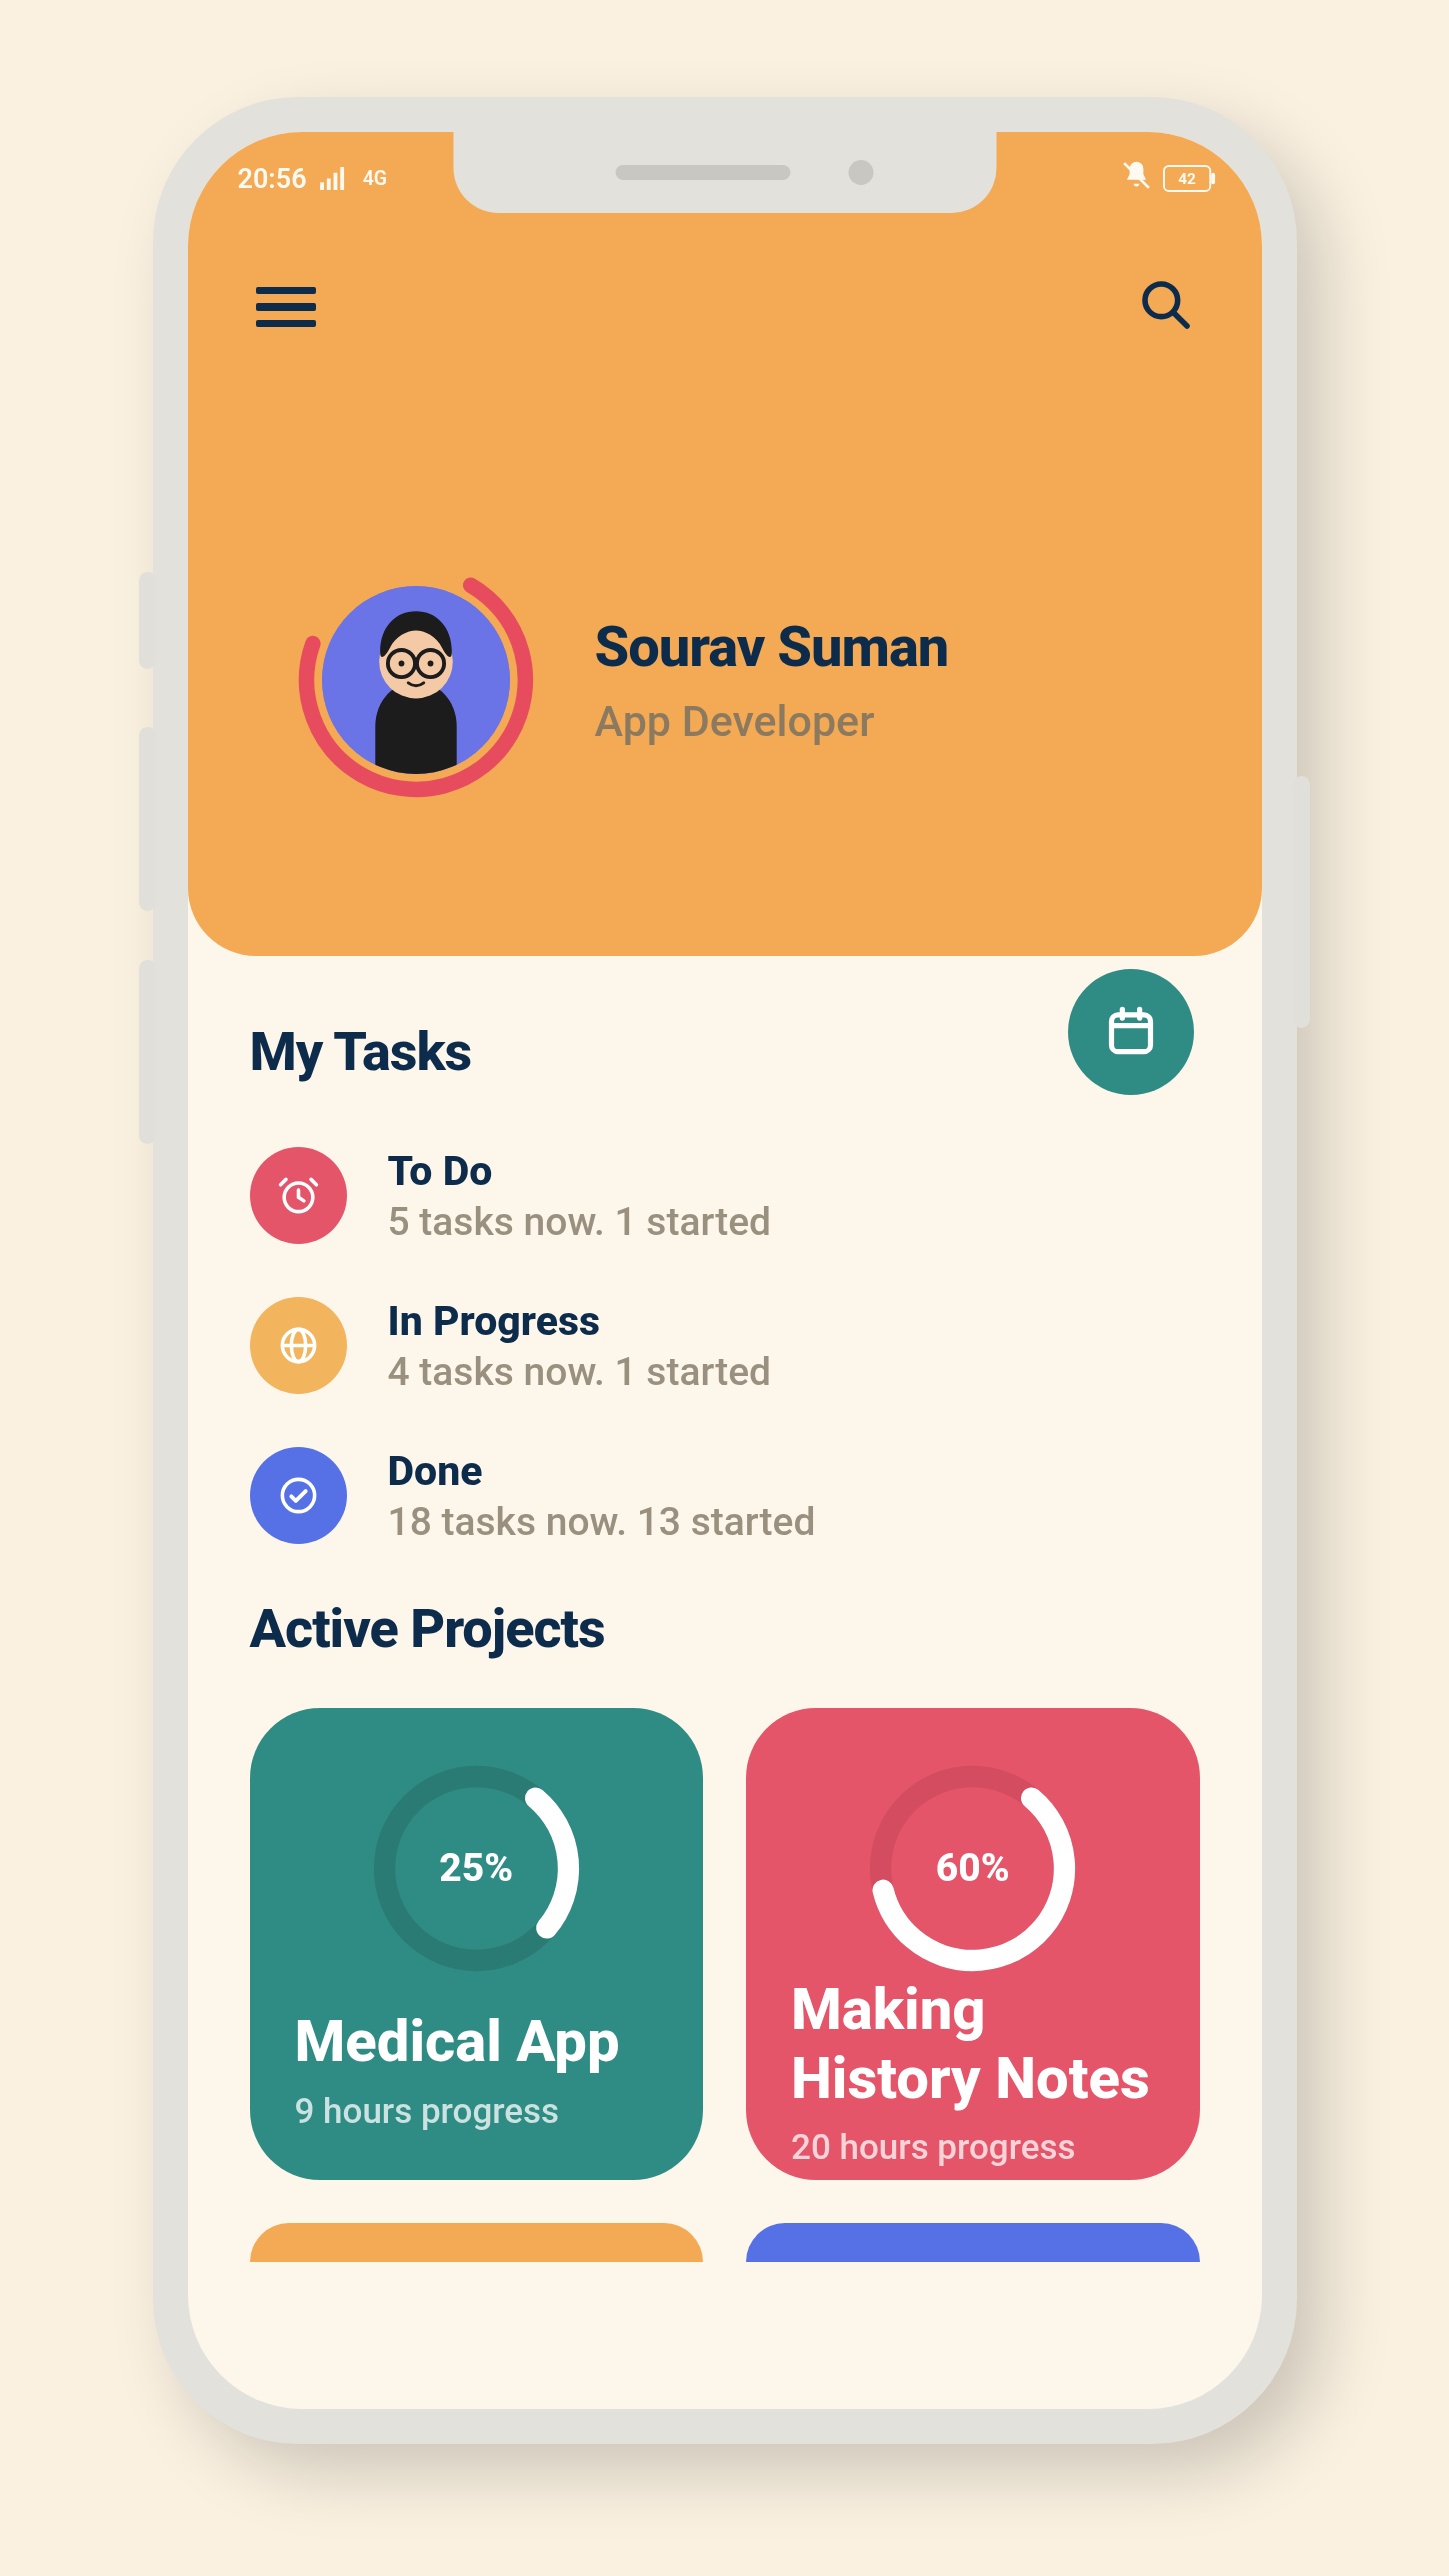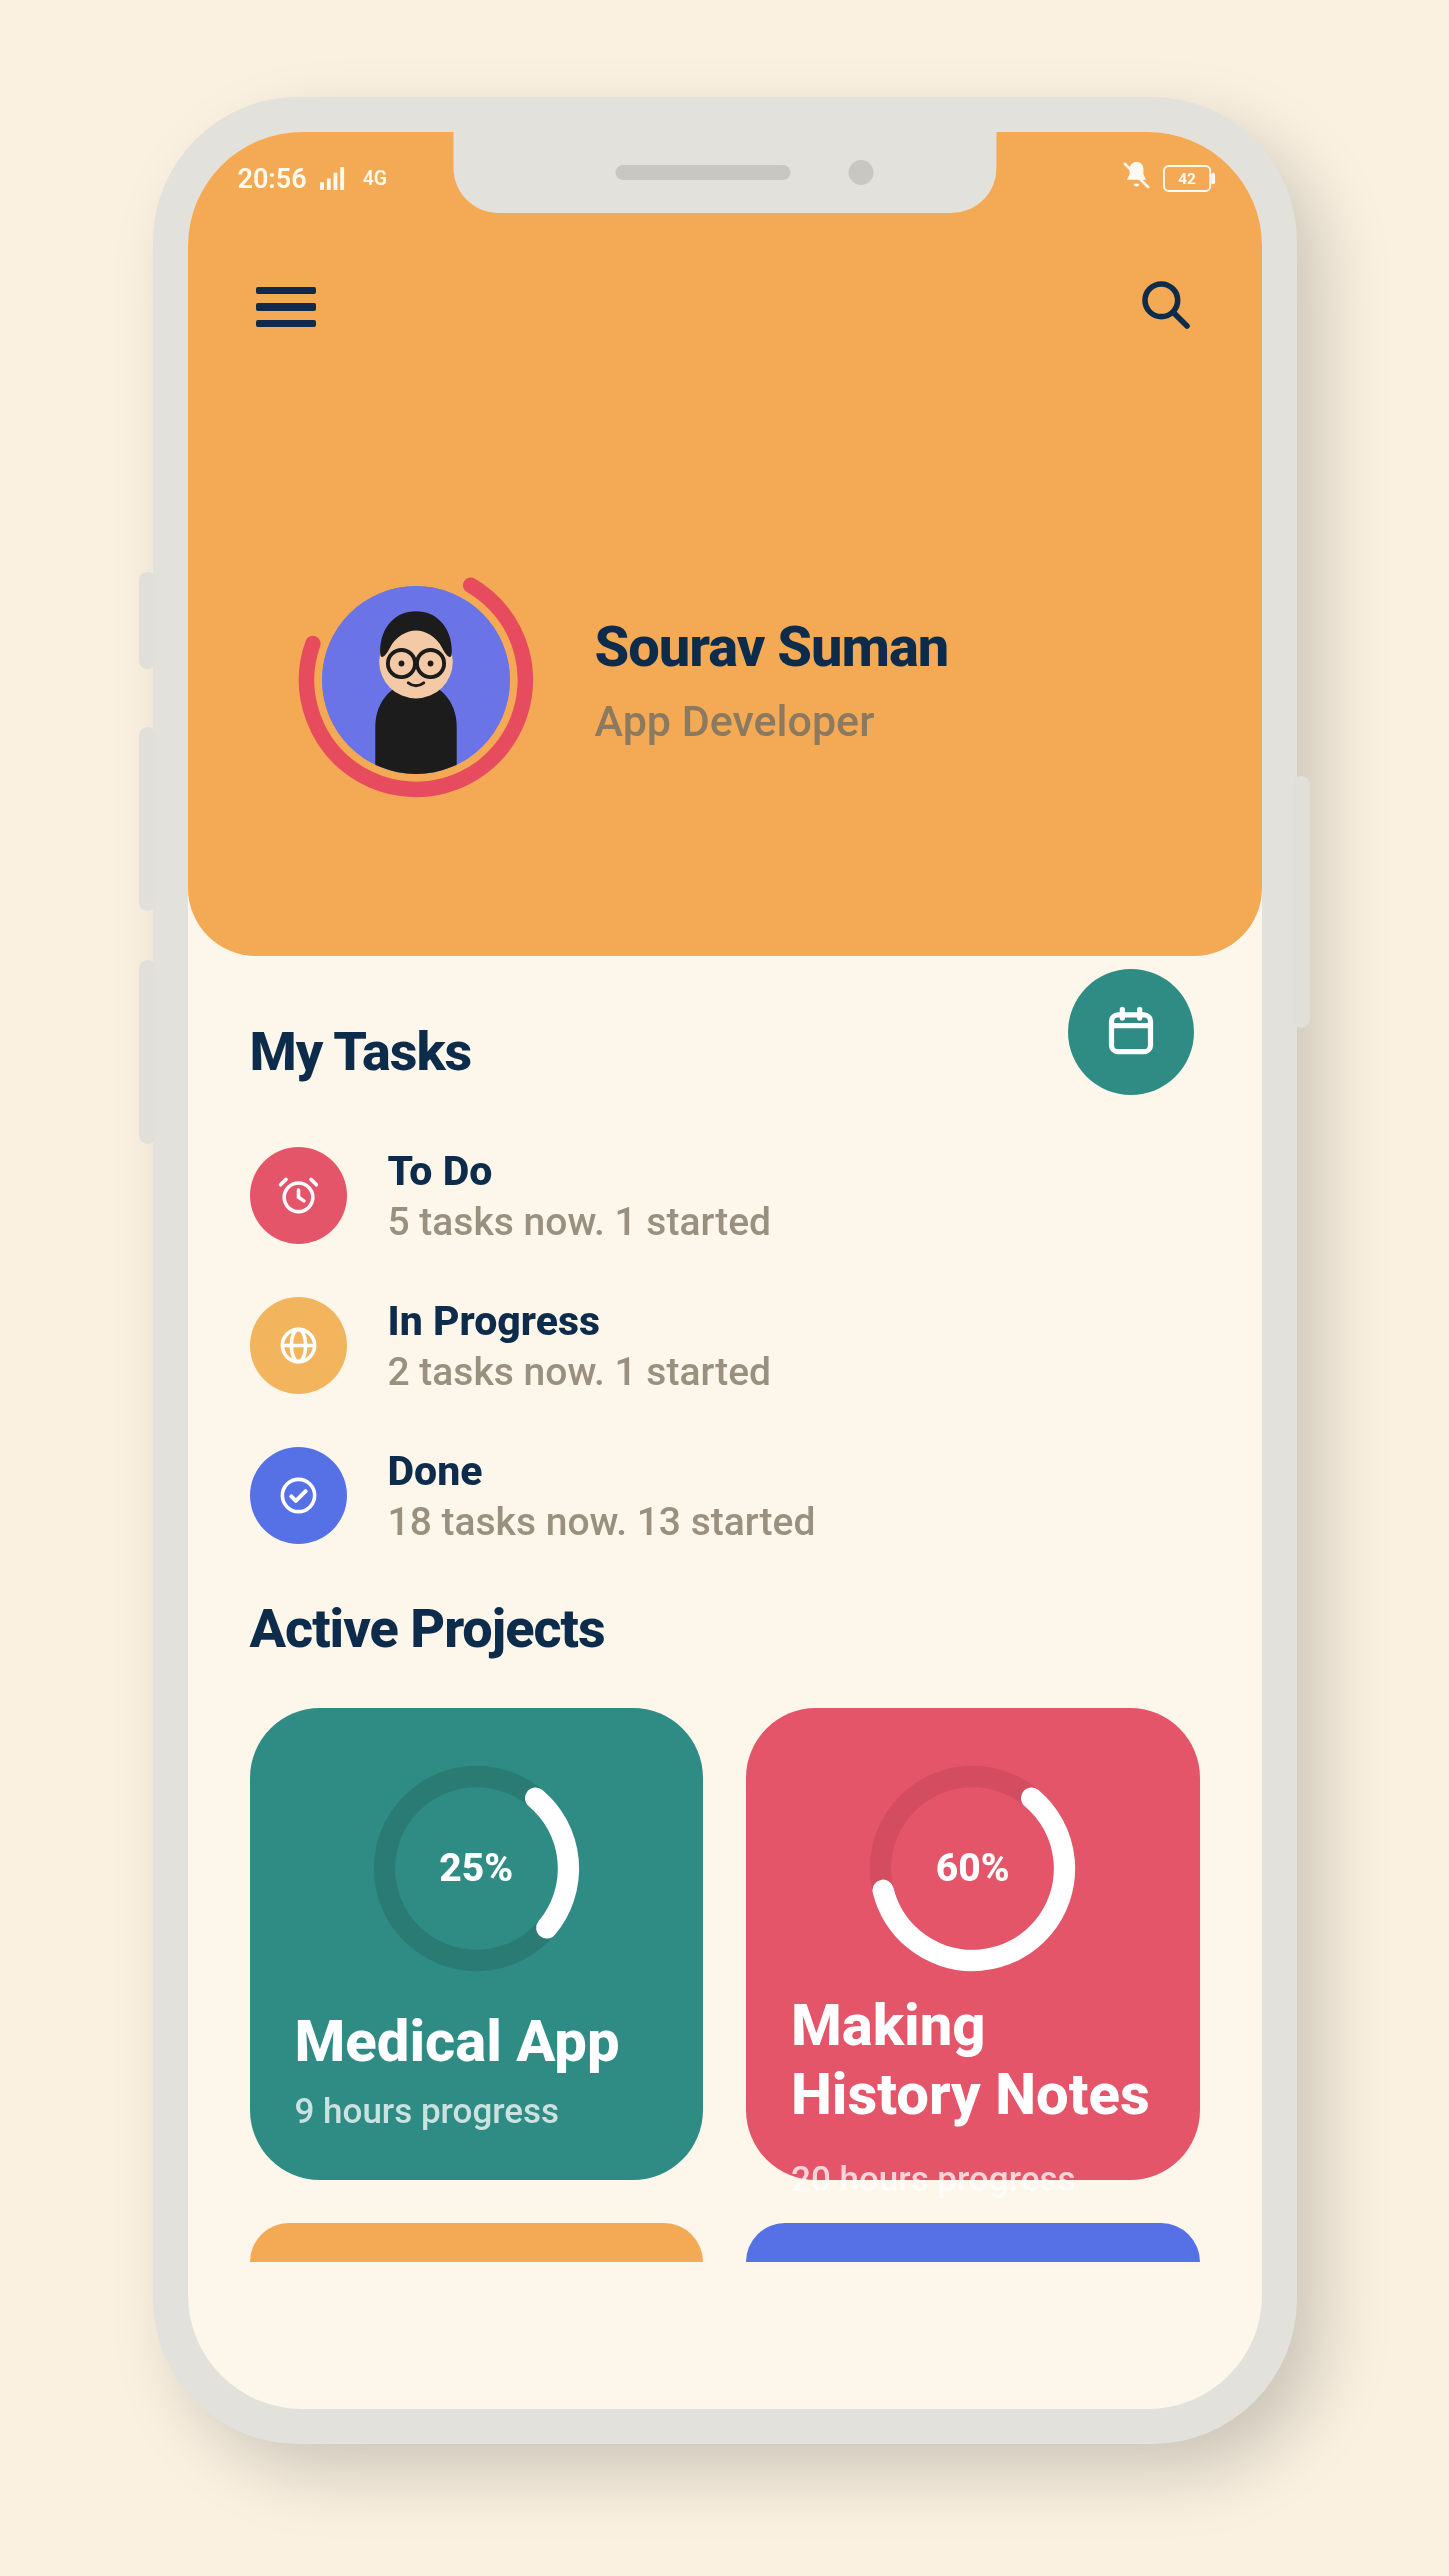--- a/index.html
+++ b/index.html
@@ -399,21 +399,21 @@
             <div class="task-item">
               <div class="task-icon" style="background:#f3b45e">
                 <svg viewBox="0 0 24 24">
                   <circle cx="12" cy="12" r="9" fill="none" stroke="#fff" stroke-width="2"></circle>
                   <ellipse cx="12" cy="12" rx="4" ry="9" fill="none" stroke="#fff" stroke-width="2"></ellipse>
                   <line x1="3" y1="12" x2="21" y2="12" stroke="#fff" stroke-width="2"></line>
                 </svg>
               </div>
               <div class="task-text">
                 <div class="task-title">In Progress</div>
-                <div class="task-sub">2 tasks now. 1 started</div>
+                <div class="task-sub">4 tasks now. 1 started</div>
               </div>
             </div>
             <div class="task-item">
               <div class="task-icon" style="background:#5671e6">
                 <svg viewBox="0 0 24 24">
                   <circle cx="12" cy="12" r="9" fill="none" stroke="#fff" stroke-width="2"></circle>
                   <path d="M8 12.5l2.5 2.5L16 9.5" fill="none" stroke="#fff" stroke-width="2.2" stroke-linecap="round" stroke-linejoin="round"></path>
                 </svg>
               </div>
               <div class="task-text">
@@ -427,21 +427,21 @@
 
         <div class="project-grid" id="project-grid">
             <div class="project-card" style="background: rgb(47, 140, 132);">
               <div class="ring-wrap"><svg width="213" height="213" viewBox="0 0 220 220">
                   <circle cx="110" cy="110" r="95" fill="none" stroke="#2a7b74" stroke-width="22"></circle>
                   <circle cx="110" cy="110" r="95" fill="none" stroke="#ffffff" stroke-width="22" stroke-linecap="round" stroke-dasharray="149.22565104551518 596.9026041820607" transform="rotate(-50 110 110)"></circle>
                 </svg><div class="ring-label">25%</div></div>
               <div class="card-title">Medical App</div>
               <div class="card-sub">9 hours progress</div>
             </div>
-            <div class="project-card" style="background: rgb(228, 85, 106); gap: 16px;">
+            <div class="project-card" style="background: rgb(228, 85, 106);">
               <div class="ring-wrap"><svg width="213" height="213" viewBox="0 0 220 220">
                   <circle cx="110" cy="110" r="95" fill="none" stroke="#d44c60" stroke-width="22"></circle>
                   <circle cx="110" cy="110" r="95" fill="none" stroke="#ffffff" stroke-width="22" stroke-linecap="round" stroke-dasharray="358.1415625092364 596.9026041820607" transform="rotate(-50 110 110)"></circle>
                 </svg><div class="ring-label">60%</div></div>
               <div class="card-title">Making History Notes</div>
               <div class="card-sub">20 hours progress</div>
             </div>
           </div>
 
         <div class="peek-row" id="peek-row">

